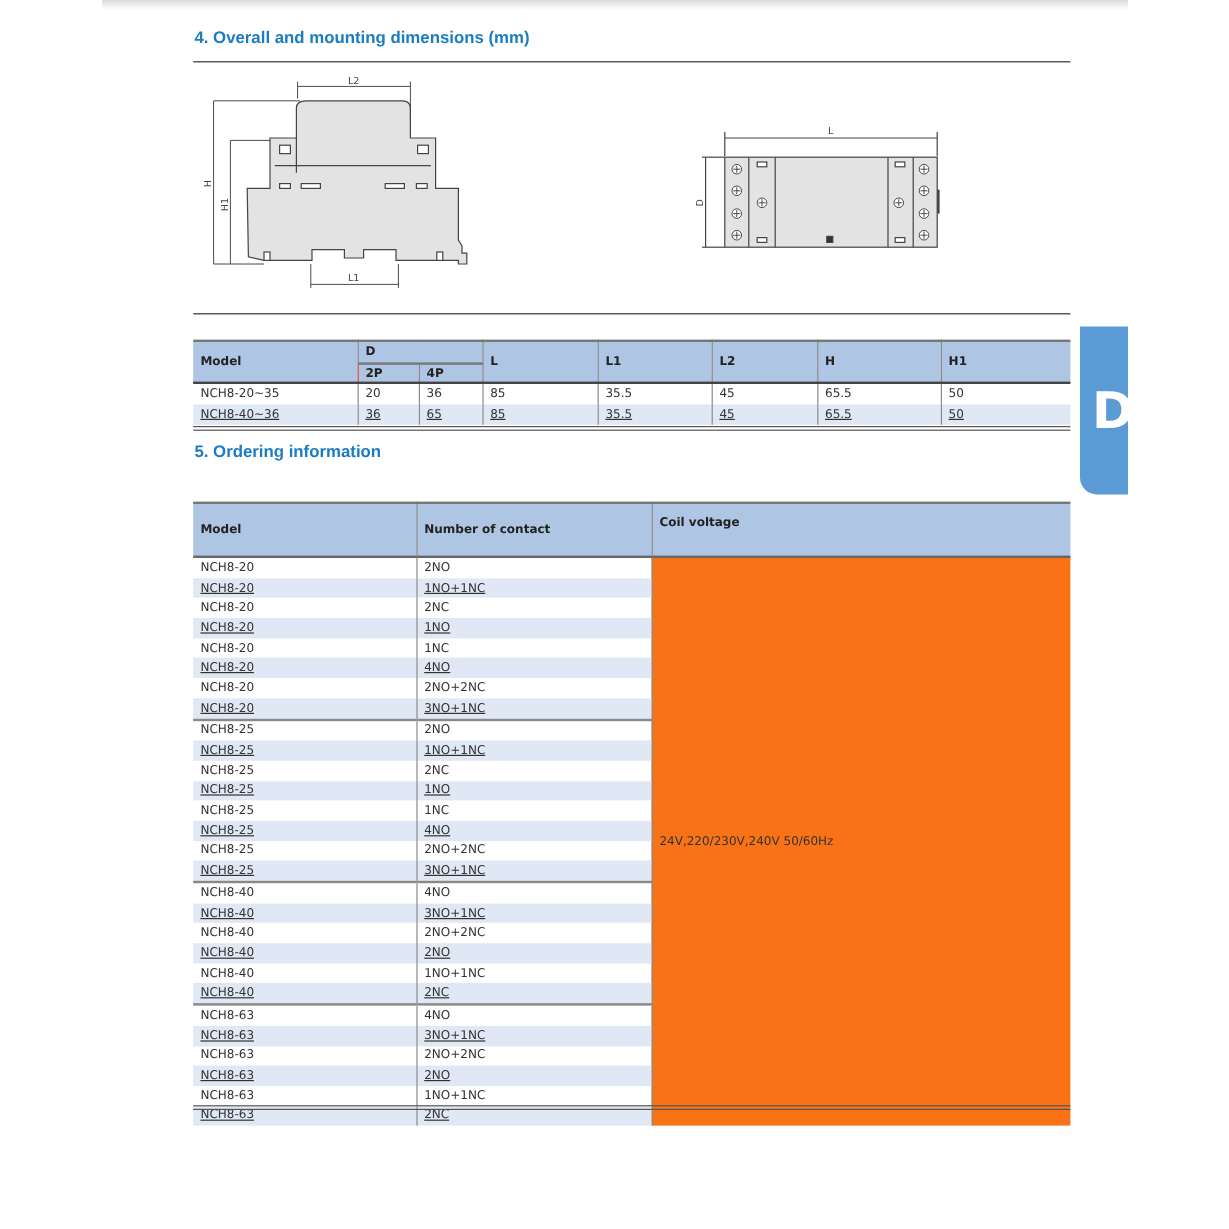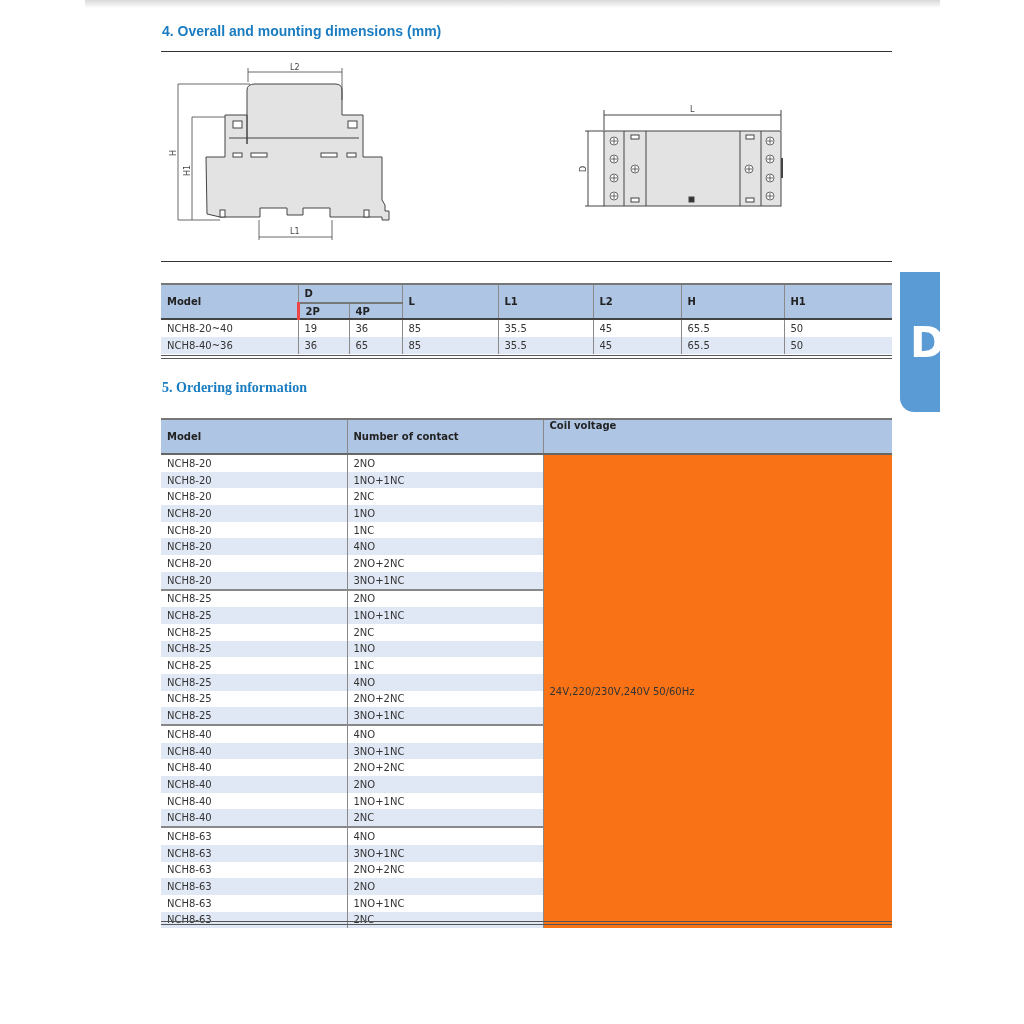--- a/index.html
+++ b/index.html
@@ -17,32 +17,32 @@
   .dtab span { position: absolute; left: 10px; top: 46px; font-size: 42px; font-weight: bold;
          color: #fff; font-family: "DejaVu Sans", sans-serif; }
 
   table { border-collapse: collapse; position: absolute; left: 161px; font-size: 10px;
           font-family: "DejaVu Sans", sans-serif; color: #333; }
   th { background: #afc5e4; text-align: left; font-weight: bold; color: #222; padding: 0 6px;
        border-left: 1px solid #8a8a8a; }
   th:first-child { border-left: none; }
   td { padding: 0 6px; border-left: 1px solid #8a8a8a; height: 16.7px; }
   td:first-child { border-left: none; }
-  tr.alt td.stripe, tr.alt td.s { background: #e1e8f5; }
+  tr.alt td.stripe, tr.alt td.s { background: #e1e8f5; text-decoration: underline; }
 
   #dim-table { top: 283px; width: 731px; border-top: 2px solid #777; }
   #dim-table thead tr.h2 th { height: 14px; }
   #dim-table thead tr.h1 th { height: 17px; }
   #dim-table thead { border-bottom: 2px solid #444; }
   #dim-table td { height: 17px; }
   #dim-table th.subrow { border-top: 2px solid #777; }
 
   #order-table { top: 418px; width: 731px; border-top: 2px solid #777; }
   #order-table thead th { height: 33px; border-bottom: 2px solid #666; }
-  #order-table thead th.coil { vertical-align: top; }
+  #order-table thead th.coil { vertical-align: top; padding-top: 10px; }
   #order-table td.coil { background: #f97316; vertical-align: middle; }
   #order-table tr.grp td.mdl, #order-table tr.grp td.cnt { border-top: 2px solid #888; }
 </style>
 </head>
 <body>
 
 <div class="top-shadow"></div>
 
 <div class="section-title" style="top:23px;text-align:center;">4. Overall and mounting dimensions (mm)</div>
 <div class="rule" style="top:51px;"></div>
@@ -145,28 +145,28 @@
     <tr class="h1">
       <th rowspan="2">Model</th>
       <th colspan="2">D</th>
       <th rowspan="2">L</th>
       <th rowspan="2">L1</th>
       <th rowspan="2">L2</th>
       <th rowspan="2">H</th>
       <th rowspan="2">H1</th>
     </tr>
     <tr class="h2">
-      <th class="subrow" style="border-left:3px solid #ef4444;">2P</th>
+      <th class="subrow" style="border-left:1px solid #ef4444;">2P</th>
       <th class="subrow">4P</th>
     </tr>
   </thead>
   <tbody>
     <tr>
-      <td>NCH8-20~40</td>
-      <td>19</td>
+      <td>NCH8-20~35</td>
+      <td>20</td>
       <td>36</td>
       <td>85</td>
       <td>35.5</td>
       <td>45</td>
       <td>65.5</td>
       <td>50</td>
     </tr>
     <tr class="alt">
       <td class="s">NCH8-40~36</td>
       <td class="s">36</td>
@@ -178,21 +178,21 @@
       <td class="s">50</td>
     </tr>
   </tbody>
 </table>
 <div class="dbl-rule" style="top:355px;"></div>
 
 <div class="dtab">
   <span>D</span>
 </div>
 
-<div class="section-title" style="top:380px;font-family:Liberation Serif, serif;">5. Ordering information</div>
+<div class="section-title" style="top:368px;">5. Ordering information</div>
 
 <table id="order-table">
   <colgroup>
       <col style="width:186px">
       <col style="width:196px">
       <col style="width:349px">
     </colgroup>
   <thead>
     <tr>
       <th>Model</th>

